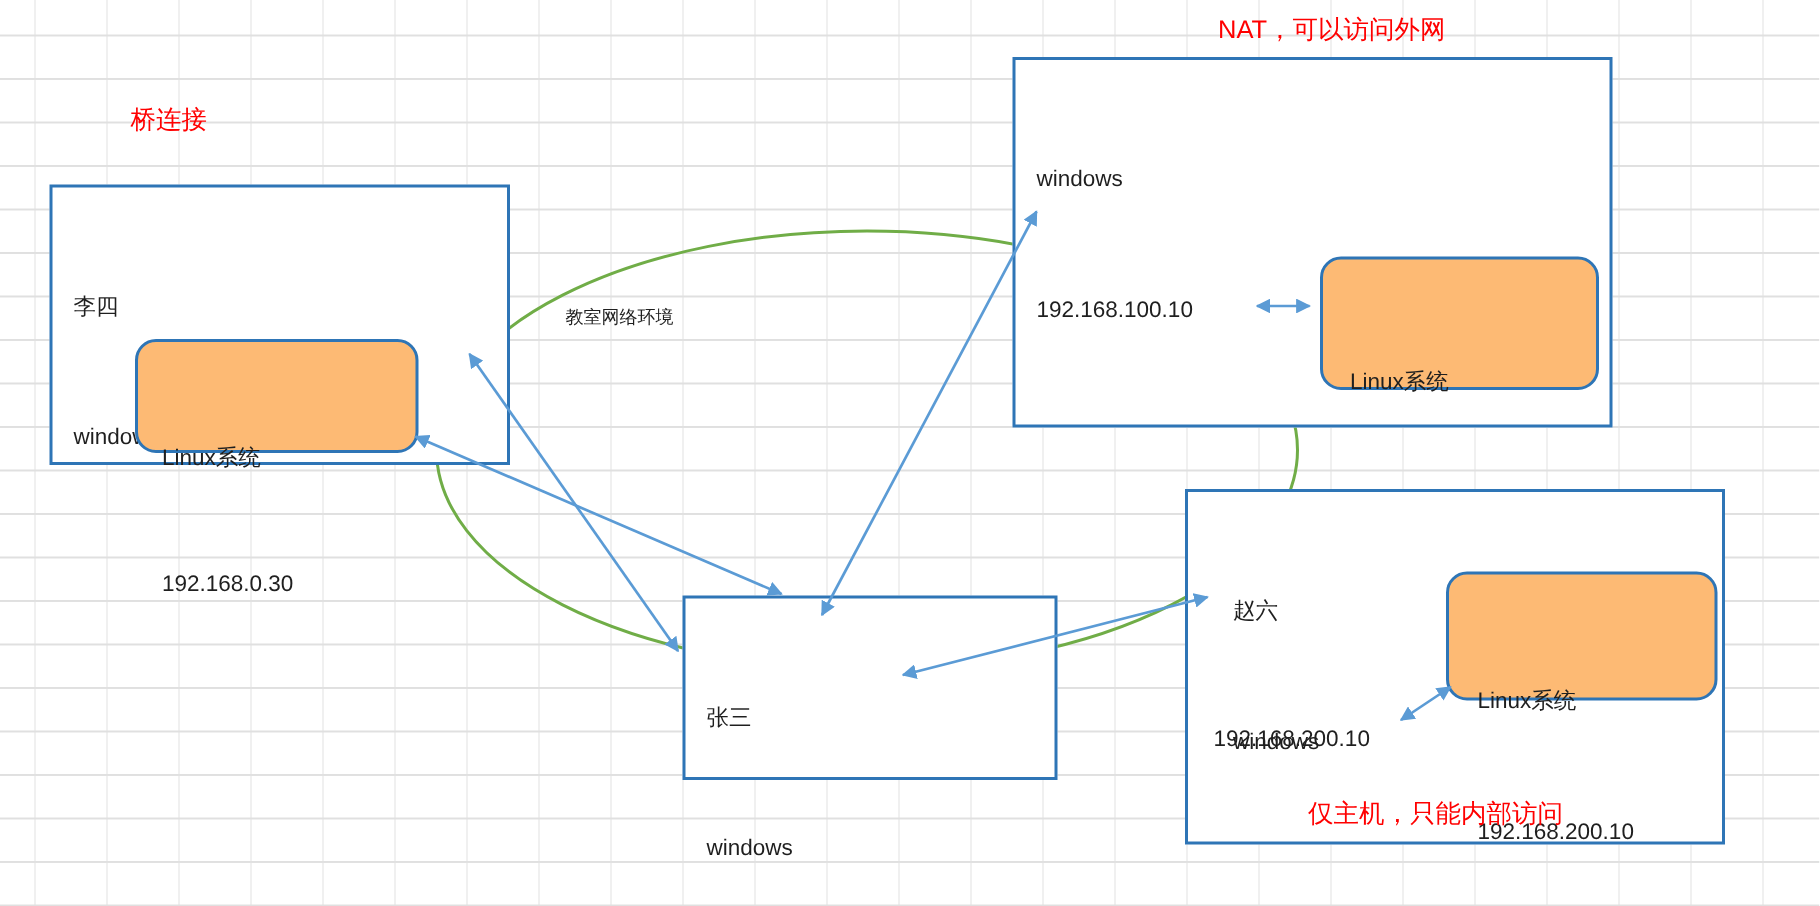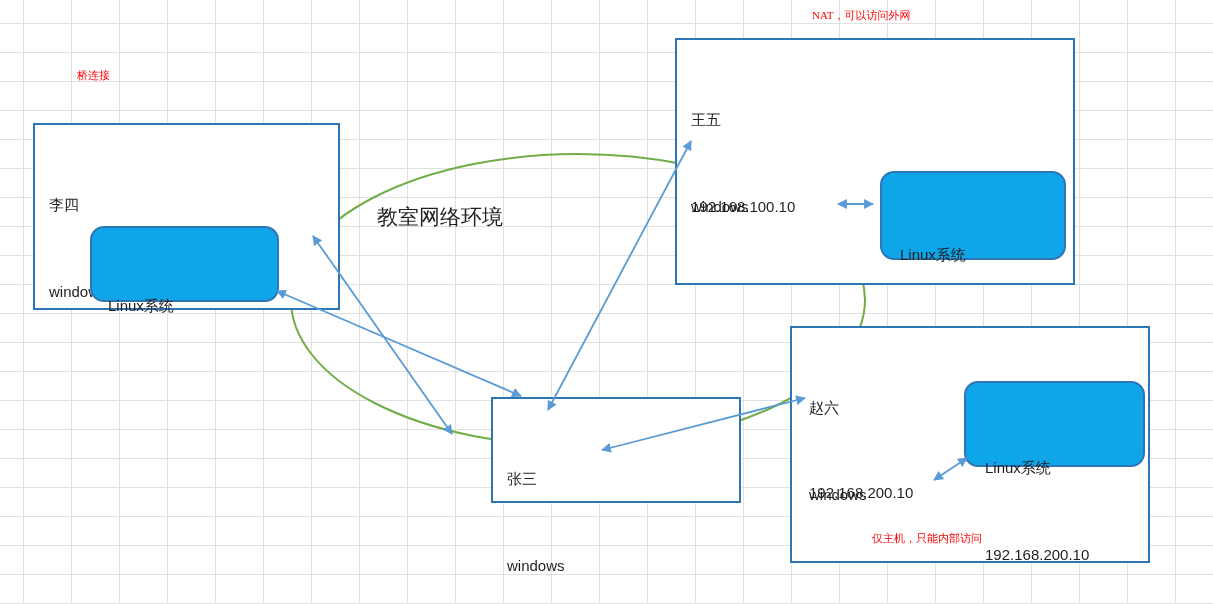--- a/index.html
+++ b/index.html
@@ -14,82 +14,82 @@
   }
   svg.layer{position:absolute;left:0;top:0;pointer-events:none;}
   .ellipse-layer{z-index:1;}
   .arrow-layer{z-index:6;}
   .node{
     position:absolute;z-index:3;background:#ffffff;
     border:2px solid #2e75b6;box-sizing:border-box;
   }
   .node-text{font-size:15px;line-height:29px;white-space:pre;}
   .vm{
-    position:absolute;background:#0ea5e9;border:2px solid #2e75b6;
+    position:absolute;background:#fdba74;border:2px solid #2e75b6;
     border-radius:14px;box-sizing:border-box;
   }
   .vm-text{font-size:15px;line-height:28px;white-space:pre;}
   .abs{position:absolute;}
   .annotation{
-    position:absolute;z-index:7;color:#ff0000;font-size:11px;white-space:pre;font-family:Liberation Serif, serif;
+    position:absolute;z-index:7;color:#ff0000;font-size:17px;white-space:pre;
   }
   .net-label{
-    position:absolute;z-index:2;color:#1f1f1f;font-size:21px;white-space:pre;
+    position:absolute;z-index:2;color:#1f1f1f;font-size:12px;white-space:pre;
   }
 </style>
 </head>
 <body>
 
 <div class="canvas">
 
   <svg class="layer ellipse-layer" width="1213" height="604">
     <ellipse cx="578" cy="300" rx="287" ry="146" fill="none" stroke="#70ad47" stroke-width="2"></ellipse>
   </svg>
 
   <div class="net-label" style="left:377px;top:203px;">教室网络环境</div>
 
-  <div class="annotation" style="left:77px;top:68px;">桥连接</div>
+  <div class="annotation" style="left:87px;top:68px;">桥连接</div>
   <div class="annotation" style="left:812px;top:8px;">NAT，可以访问外网</div>
   <div class="annotation" style="left:872px;top:531px;">仅主机，只能内部访问</div>
 
   <div class="node" style="left:33px;top:123px;width:307px;height:187px;">
     <div class="node-text" style="margin:7px 0 0 14px;">
       <div>李四</div>
       <div>windows</div>
     </div>
     <div class="vm" style="left:55px;top:101px;width:189px;height:76px;">
       <div class="vm-text" style="margin:8px 0 0 16px;">
         <div>Linux系统</div>
+        <div>192.168.0.30</div>
       </div>
     </div>
   </div>
 
   <div class="node" style="left:675px;top:38px;width:400px;height:247px;">
     <div class="node-text" style="margin:7px 0 0 14px;">
-      <div>王五</div>
       <div>windows</div>
     </div>
     <div class="abs node-text" style="left:14px;top:152px;text-align:right;">192.168.100.10</div>
     <div class="vm" style="left:203px;top:131px;width:186px;height:89px;">
       <div class="vm-text" style="margin:12px 0 0 18px;">
         <div>Linux系统</div>
         <div>192.168.100.20</div>
       </div>
     </div>
   </div>
 
-  <div class="node" style="left:455px;top:397px;width:250px;height:106px;margin-left:36px;">
+  <div class="node" style="left:455px;top:397px;width:250px;height:123px;">
     <div class="node-text" style="margin:7px 0 0 14px;">
       <div>张三</div>
       <div>windows</div>
       
     </div>
   </div>
 
-  <div class="node" style="left:790px;top:326px;width:360px;height:237px;">
+  <div class="node" style="left:790px;top:326px;width:360px;height:237px;padding-left:13px;">
     <div class="node-text" style="margin:7px 0 0 17px;">
       <div>赵六</div>
       <div>windows</div>
     </div>
     <div class="vm" style="left:172px;top:53px;width:181px;height:86px;">
       <div class="vm-text" style="margin:12px 0 0 19px;line-height:29px;">
         <div>Linux系统</div>
         <div>192.168.200.10</div>
       </div>
     </div>

